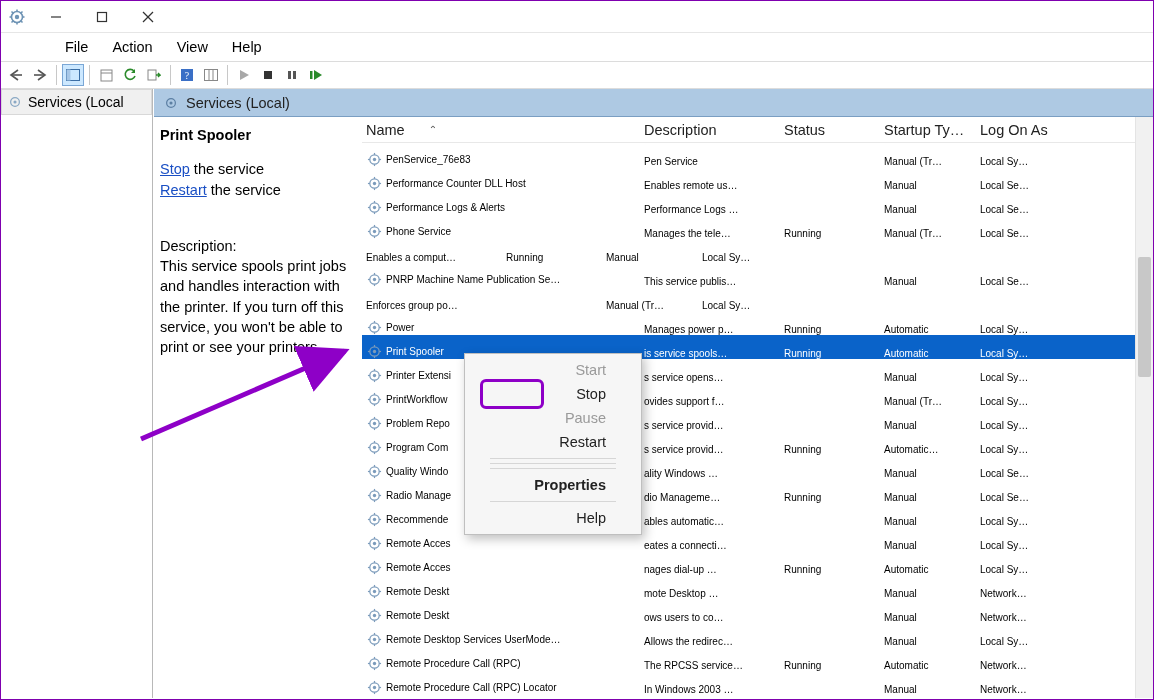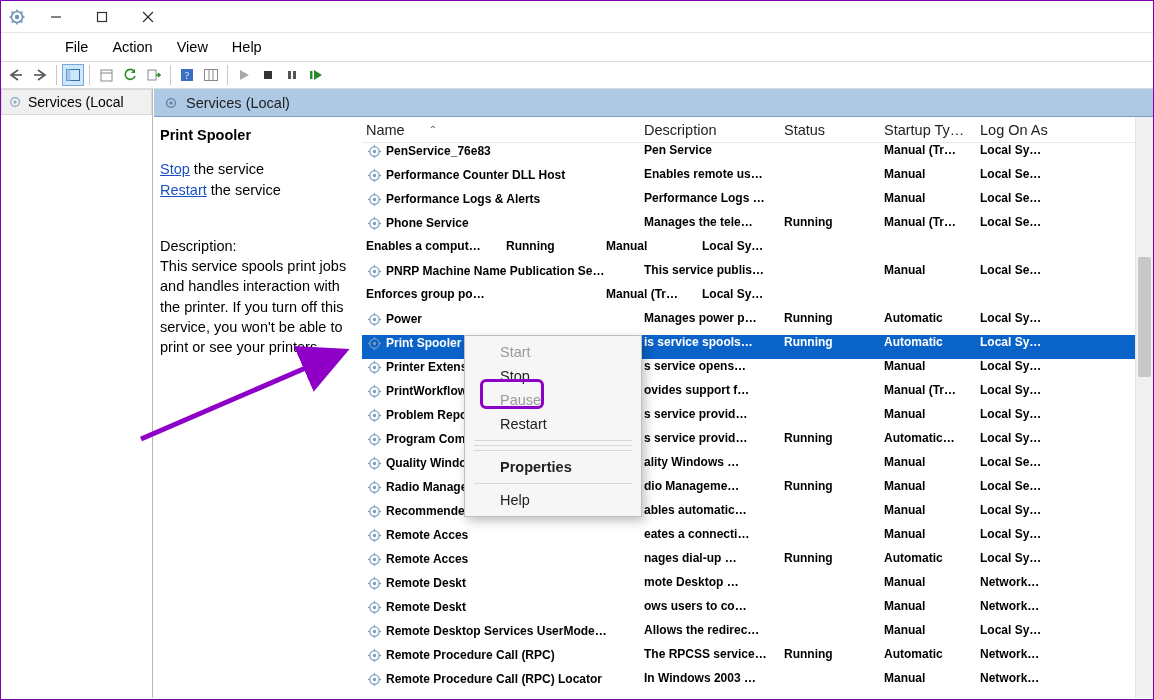--- a/index.html
+++ b/index.html
@@ -118,48 +118,48 @@
   .col-name { width: 278px; display:flex; align-items:center; }
   .col-desc { width: 140px; }
   .col-status { width: 100px; }
   .col-startup { width: 96px; }
   .col-logon { width: 120px; }
   .sort-caret { font-size:10px; margin-left:24px; color:#555;}
   .rows { }
   .row {
     display:flex;
     height: 24px;
-    align-items:flex-start;
-    font-size: 12px;
-    font-weight: bold;
+    align-items:flex-end;
+    font-size: 10px;
   }
   .row.sel { background: #0a63c9; color: #fff; }
   .cell { padding: 0 4px; white-space: nowrap; overflow:hidden; text-overflow: ellipsis; }
   .c-name { width: 278px; display:flex; align-items:center; gap:4px;}
   .c-desc { width: 140px; }
   .c-status { width: 100px; }
   .c-startup { width: 96px; }
   .c-logon { width: 120px; }
   .svcicon {
     width:16px; height:16px; flex:0 0 16px;
     display:inline-flex; align-items:center; justify-content:center;
   }
   
   .gear svg { display:block; }
   
   .ctxmenu {
     position: absolute;
     left: 463px;
-    top: 334px;
+    top: 352px;
     width: 178px;
     background: #f6f6f6;
     border: 1px solid #bfbfbf;
     box-shadow: 3px 4px 10px rgba(0,0,0,.25);
-    padding: 4px 3px;
+    padding: 4px 19px;
     font-size: 14.5px;
+    text-align: right;
   }
   .ctxitem {
     padding: 4px 16px 4px 32px;
     position: relative;
     color:#222;
   }
   .ctxitem.disabled { color:#9a9a9a; }
   .ctxitem.bold { font-weight: 700; }
   .ctxitem .arrow { position:absolute; right:10px; top:50%; transform:translateY(-50%); font-size:12px; color:#444;}
   .ctxsep { height:1px; background:#d6d6d6; margin: 4px 6px; }

